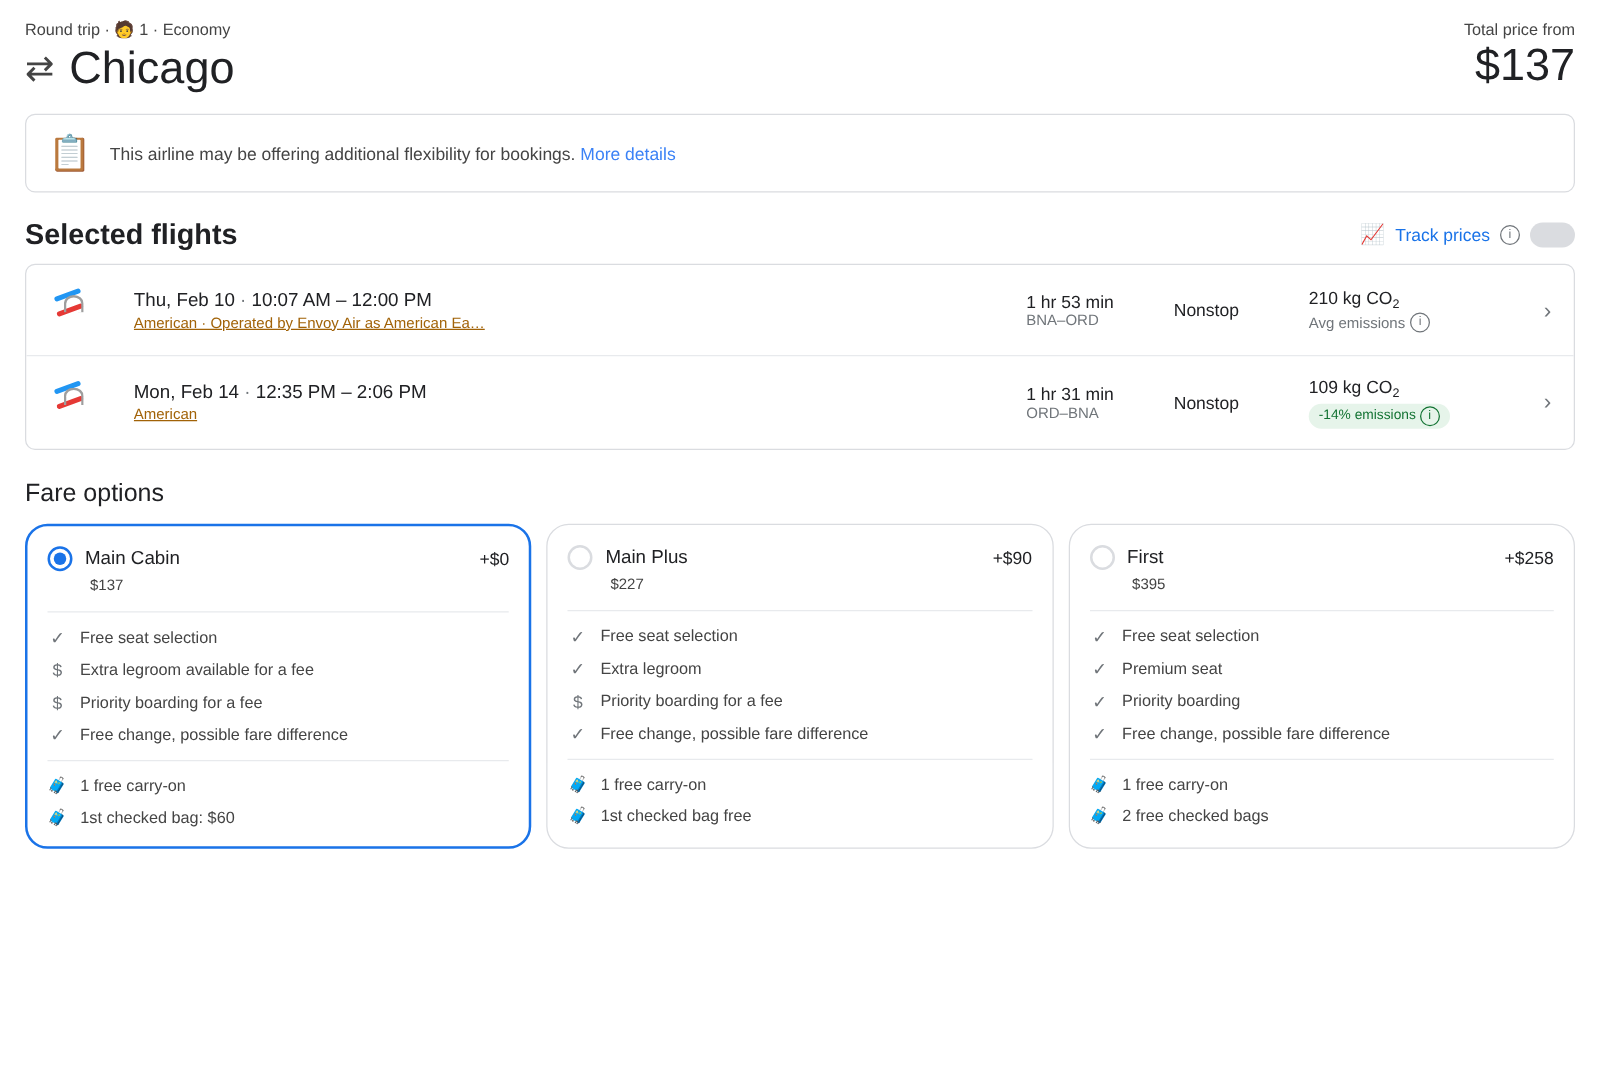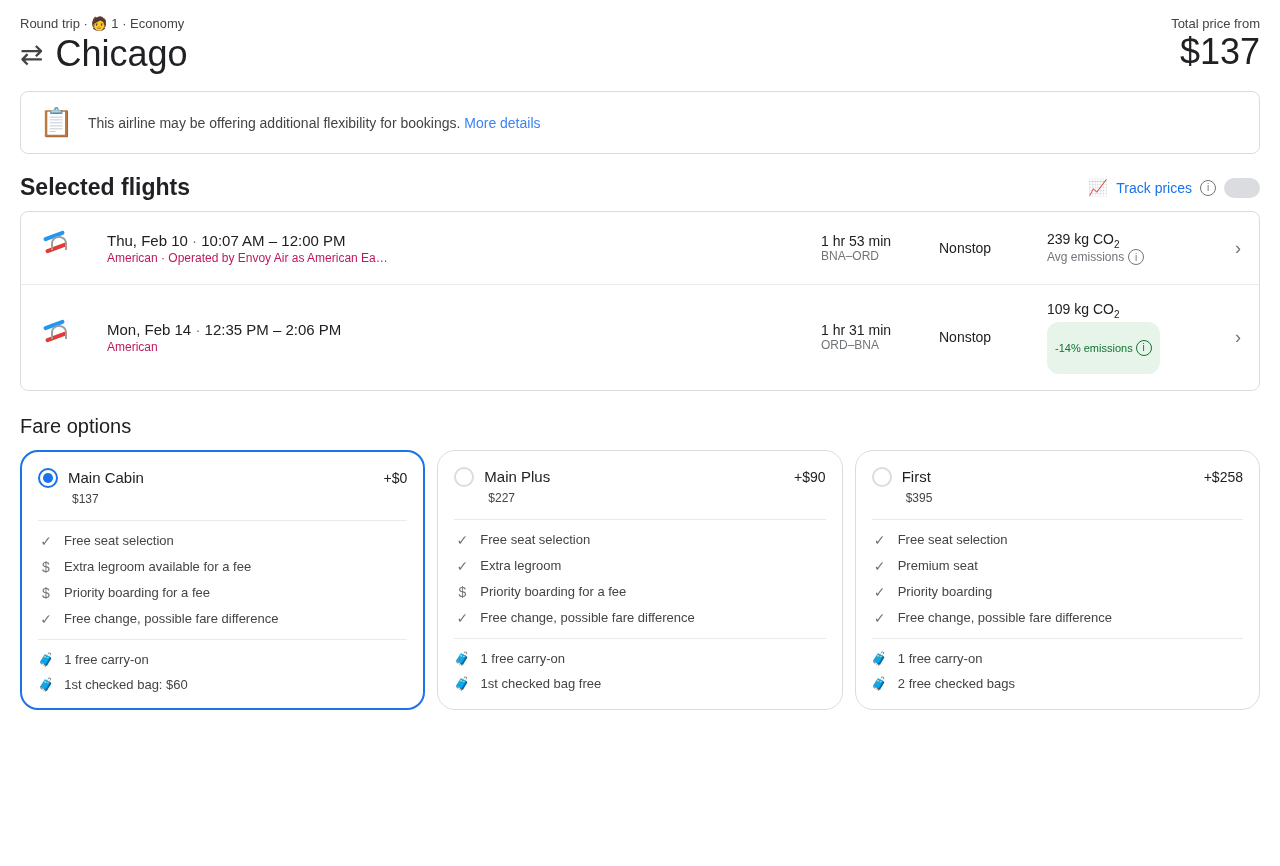--- a/index.html
+++ b/index.html
@@ -32,29 +32,29 @@
     .flights-container { border: 1px solid #dadce0; border-radius: 8px; overflow: hidden; margin-bottom: 24px; }
     .flight-row { display: flex; align-items: center; padding: 16px 18px; gap: 28px; cursor: pointer; border-bottom: 1px solid #e8eaed; }
     .flight-row:last-child { border-bottom: none; }
     .airline-logo { width: 40px; height: 40px; flex-shrink: 0; display: flex; align-items: center; justify-content: center; }
     .aa-logo { position: relative; width: 36px; height: 36px; }
     .aa-logo .stripe-blue { position: absolute; top: 4px; left: 2px; width: 22px; height: 4px; background: #2196f3; transform: rotate(-20deg); border-radius: 2px; }
     .aa-logo .stripe-red { position: absolute; top: 16px; left: 4px; width: 22px; height: 4px; background: #e53935; transform: rotate(-20deg); border-radius: 2px; }
 
     .flight-info { flex: 1; min-width: 0; }
     .flight-time { font-size: 15px; font-weight: 500; }
-    .flight-airline { font-size: 12px; color: #be185d; margin-top: 2px; white-space: nowrap; overflow: hidden; text-overflow: ellipsis; }
+    .flight-airline { font-size: 12px; color: #a16207; margin-top: 2px; white-space: nowrap; overflow: hidden; text-overflow: ellipsis; text-decoration: underline; }
     .flight-duration { min-width: 90px; }
     .flight-duration-time { font-size: 14px; }
     .flight-route { font-size: 12px; color: #70757a; }
     .flight-stops { min-width: 80px; font-size: 14px; }
     .flight-emissions { min-width: 160px; }
     .emissions-val { font-size: 14px; }
     .emissions-label { font-size: 12px; color: #70757a; display: flex; align-items: center; gap: 4px; }
-    .emissions-badge { background: #e6f4ea; color: #137333; font-size: 11px; padding: 18px 8px; border-radius: 12px; display: inline-block; margin-top: 2px; }
+    .emissions-badge { background: #e6f4ea; color: #137333; font-size: 11px; padding: 2px 8px; border-radius: 12px; display: inline-block; margin-top: 2px; }
     .chevron { color: #70757a; font-size: 18px; margin-left: auto; }
 
     
     sub { font-size: 10px; vertical-align: sub; }
 
     
     .fare-title { font-size: 20px; font-weight: 500; margin-bottom: 12px; }
     .fare-cards { display: grid; grid-template-columns: 1fr 1fr 1fr; gap: 12px; }
     .fare-card { border: 1px solid #dadce0; border-radius: 18px; padding: 16px; }
     .fare-card.selected { border: 2px solid #1a73e8; }
@@ -129,21 +129,21 @@
       </div>
       <div class="flight-airline">American · Operated by Envoy Air as American Ea…</div>
     </div>
     <div class="flight-duration">
       <div class="flight-duration-time">1 hr 53 min</div>
       <div class="flight-route">BNA–ORD</div>
     </div>
     <div class="flight-stops">Nonstop</div>
     <div class="flight-emissions">
       <div class="emissions-val">
-        <span>239 kg CO</span><sub>2</sub>
+        <span>210 kg CO</span><sub>2</sub>
       </div>
       <div class="emissions-label">
         <span>Avg emissions</span>
         <span class="info-icon">i</span>
       </div>
     </div>
     <div class="chevron">›</div>
   </div>
 
   <div class="flight-row">

